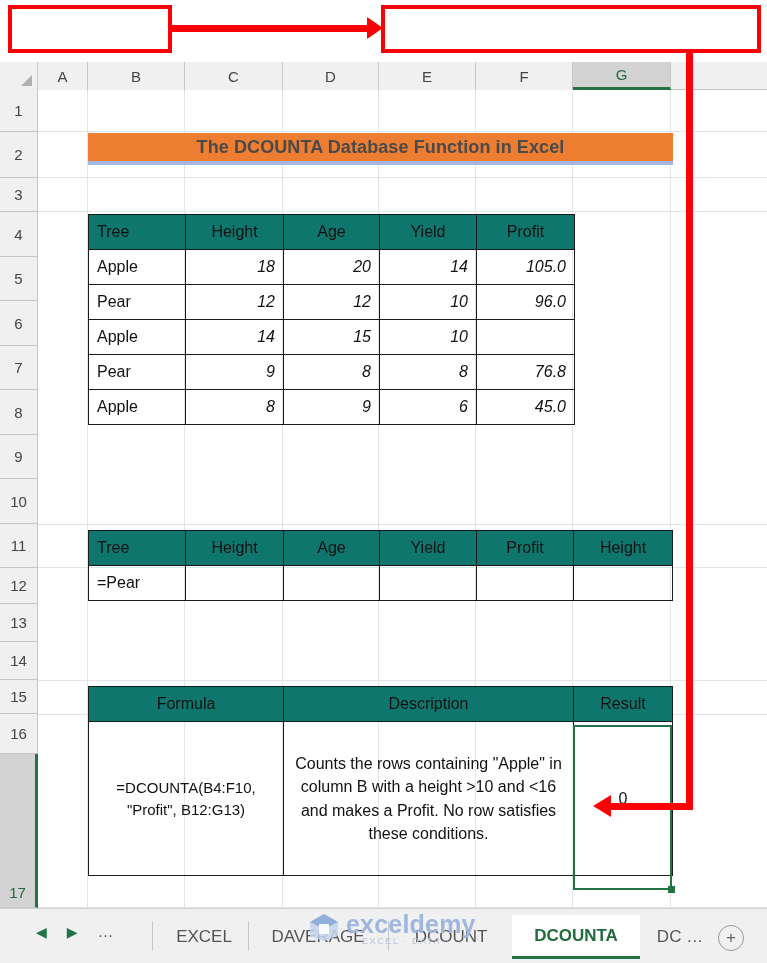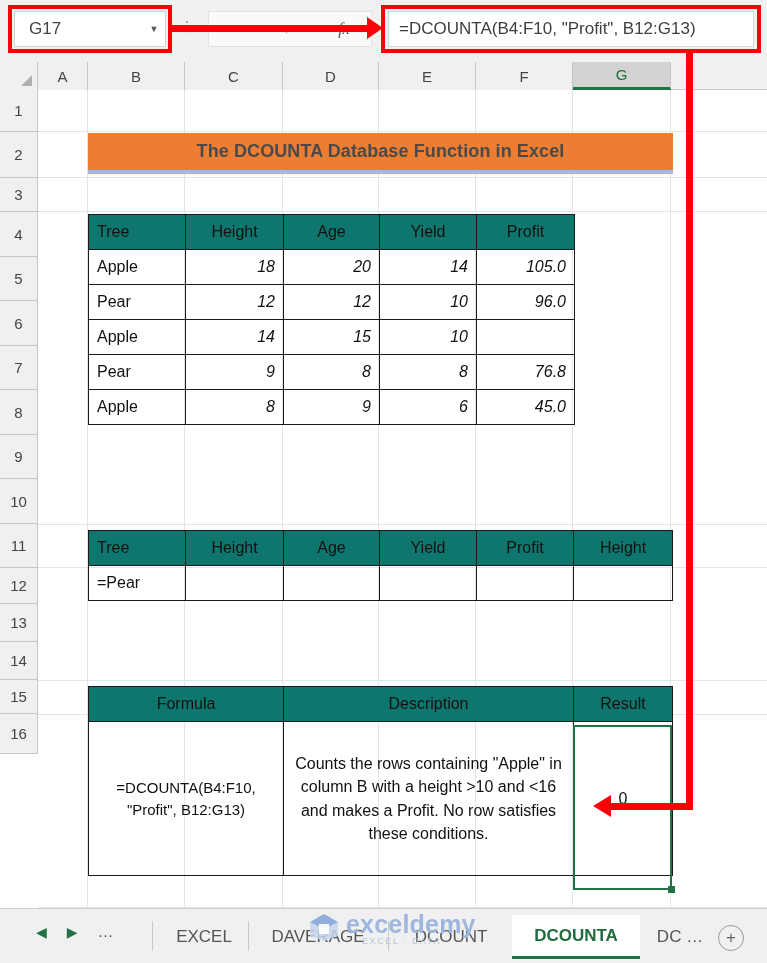--- a/index.html
+++ b/index.html
@@ -198,35 +198,20 @@
   }
   .wm-logo {
     position: absolute; left: 8px; top: 6px; width: 32px; height: 30px;
   }
 </style>
 </head>
 <body>
 
 <div id="app">
 
-  <div class="fbar-strip">
-    <div class="namebox">
-      <div class="namebox-text">G17</div>
-      <div class="namebox-caret">▼</div>
-    </div>
-    <div class="fbar-dots">⋮</div>
-    <div class="fbar-icons">
-      <span>×</span>
-      <span>✓</span>
-      <span class="fx">fx</span>
-    </div>
-    <div class="fbar-input">
-      <div class="fbar-input-text">=DCOUNTA(B4:F10, "Profit", B12:G13)</div>
-    </div>
-  </div>
 
   <div class="colhdr-row">
     <div class="corner-cell">
       <div class="corner-tri"></div>
     </div>
     <div class="colh" style="left:38px;width:50px;">A</div>
     <div class="colh" style="left:88px;width:97px;">B</div>
     <div class="colh" style="left:185px;width:98px;">C</div>
     <div class="colh" style="left:283px;width:96px;">D</div>
     <div class="colh" style="left:379px;width:97px;">E</div>
@@ -243,40 +228,41 @@
   <div class="rowh" style="top:346px;height:44px;">7</div>
   <div class="rowh" style="top:390px;height:45px;">8</div>
   <div class="rowh" style="top:435px;height:44px;">9</div>
   <div class="rowh" style="top:479px;height:45px;">10</div>
   <div class="rowh" style="top:524px;height:44px;">11</div>
   <div class="rowh" style="top:568px;height:36px;">12</div>
   <div class="rowh" style="top:604px;height:38px;">13</div>
   <div class="rowh" style="top:642px;height:38px;">14</div>
   <div class="rowh" style="top:680px;height:34px;">15</div>
   <div class="rowh" style="top:714px;height:40px;">16</div>
+  <div class="rowh sel" style="top:754px;height:154px;align-items:flex-end;padding-bottom:6px;">17</div>
 
   <div class="grid">
     <div class="vgrid" style="left:49px;"></div>
     <div class="vgrid" style="left:146px;"></div>
     <div class="vgrid" style="left:244px;"></div>
     <div class="vgrid" style="left:340px;"></div>
     <div class="vgrid" style="left:437px;"></div>
     <div class="vgrid" style="left:534px;"></div>
     <div class="vgrid" style="left:632px;"></div>
     <div class="hgrid" style="top:41px;"></div>
     <div class="hgrid" style="top:87px;"></div>
     <div class="hgrid" style="top:121px;"></div>
     <div class="hgrid" style="top:434px;"></div>
     <div class="hgrid" style="top:477px;"></div>
     <div class="hgrid" style="top:590px;"></div>
     <div class="hgrid" style="top:624px;"></div>
     <div class="hgrid" style="top:817px;"></div>
   </div>
 
-  <div class="title-banner" style="left:88px; top:133px; width:585px; height:41px;">
+  <div class="title-banner" style="left:88px; top:133px; width:585px; height:32px;">
     <span>The DCOUNTA Database Function in Excel</span>
   </div>
 
   <table class="xt" id="db-table" style="left:88px; top:214px; width:486px;">
     <colgroup>
       <col style="width:97px">
         <col style="width:98px">
         <col style="width:96px">
         <col style="width:97px">
         <col style="width:98px">

